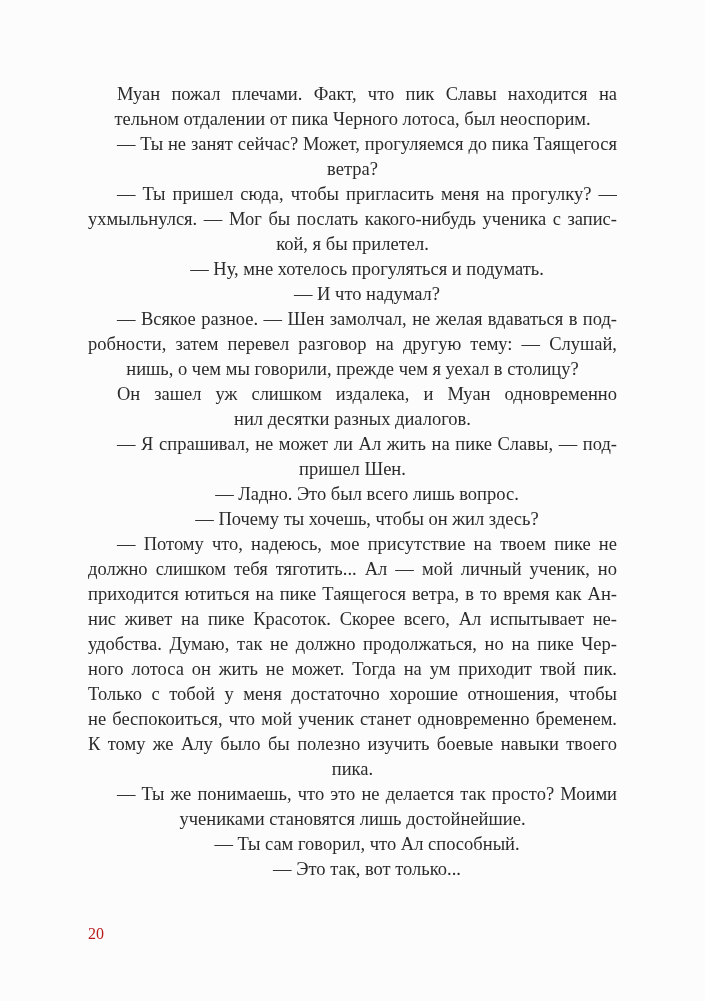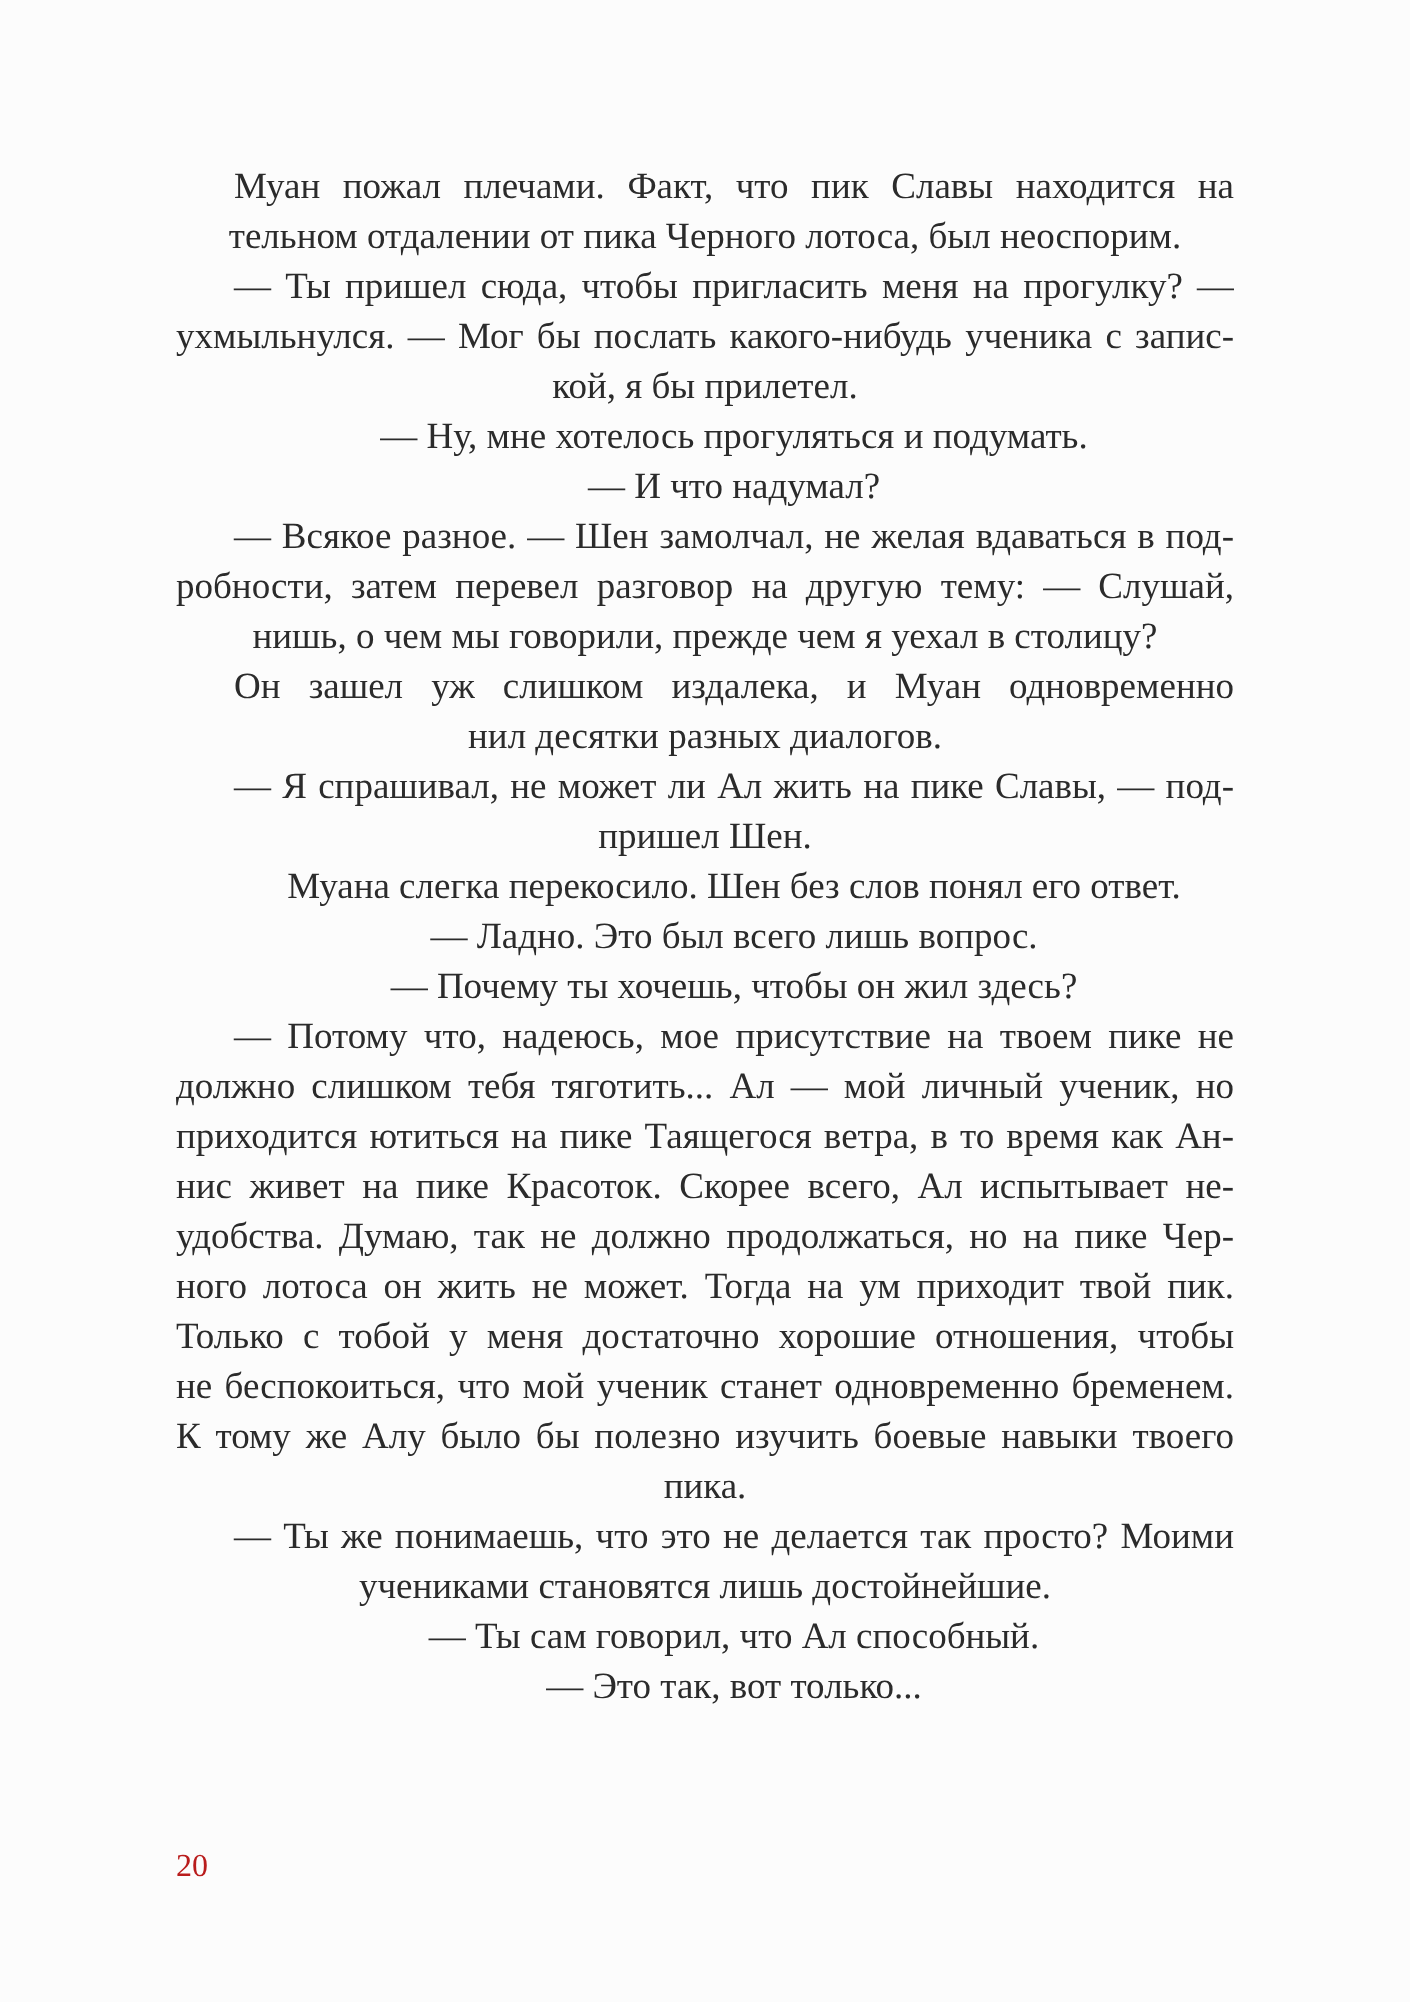--- a/index.html
+++ b/index.html
@@ -45,20 +45,24 @@
 </head>
 <body>
 
 <div class="page">
   <div class="text-block">
       <div class="para">
         <div class="line first just">Муан пожал плечами. Факт, что пик Славы находится на значи-</div>
         <div class="line">тельном отдалении от пика Черного лотоса, был неоспорим.</div>
       </div>
       <div class="para">
+        <div class="line first just">— Ты не занят сейчас? Может, прогуляемся до пика Таящегося</div>
+        <div class="line">ветра?</div>
+      </div>
+      <div class="para">
         <div class="line first just">— Ты пришел сюда, чтобы пригласить меня на прогулку? — Муан</div>
         <div class="line just">ухмыльнулся. — Мог бы послать какого-нибудь ученика с запис-</div>
         <div class="line">кой, я бы прилетел.</div>
       </div>
       <div class="para">
         <div class="line first">— Ну, мне хотелось прогуляться и подумать.</div>
       </div>
       <div class="para">
         <div class="line first">— И что надумал?</div>
       </div>
@@ -67,23 +71,20 @@
         <div class="line just">робности, затем перевел разговор на другую тему: — Слушай, пом-</div>
         <div class="line">нишь, о чем мы говорили, прежде чем я уехал в столицу?</div>
       </div>
       <div class="para">
         <div class="line first just">Он зашел уж слишком издалека, и Муан одновременно припом-</div>
         <div class="line">нил десятки разных диалогов.</div>
       </div>
       <div class="para">
         <div class="line first just">— Я спрашивал, не может ли Ал жить на пике Славы, — под-</div>
         <div class="line">пришел Шен.</div>
-      </div>
-      <div class="para">
-        <div class="line first">Муана слегка перекосило. Шен без слов понял его ответ.</div>
       </div>
       <div class="para">
         <div class="line first">— Ладно. Это был всего лишь вопрос.</div>
       </div>
       <div class="para">
         <div class="line first">— Почему ты хочешь, чтобы он жил здесь?</div>
       </div>
       <div class="para">
         <div class="line first just">— Потому что, надеюсь, мое присутствие на твоем пике не</div>
         <div class="line just">должно слишком тебя тяготить... Ал — мой личный ученик, но ему</div>

